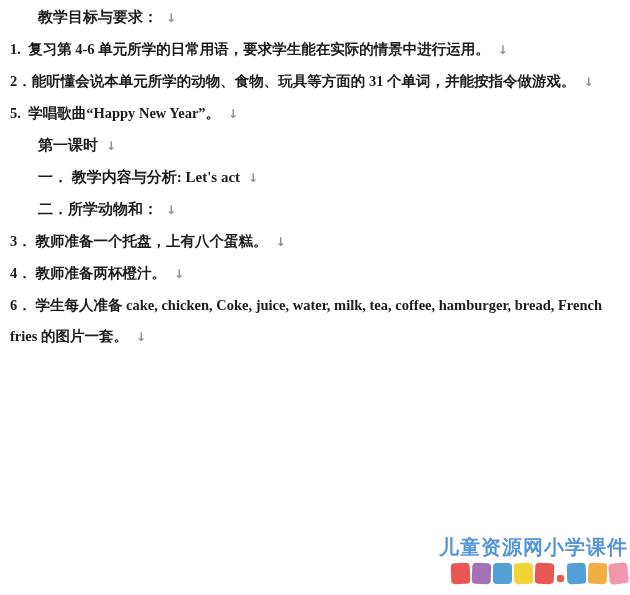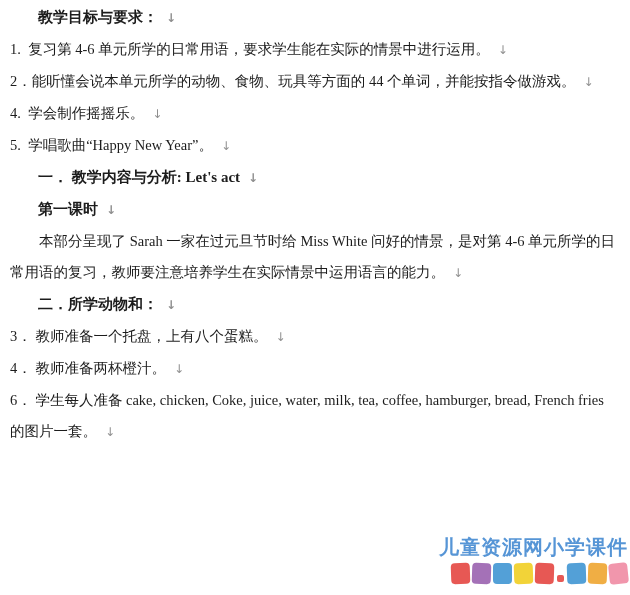--- a/index.html
+++ b/index.html
@@ -10,20 +10,21 @@
     position: relative;
     font-family: "Liberation Serif", serif;
     color: #1c1c1c;
   }
   .page { padding: 2px 10px 0 10px; }
   .para {
     margin: 0;
     line-height: 31px;
     font-size: 14.5px;
     word-break: normal;
+    font-weight: bold;
   }
   .para.heading { font-weight: bold; font-size: 15px; margin-left: 28px; }
   .para.indent { text-indent: 29px; }
   .pilcrow {
     font-family: "DejaVu Sans", sans-serif;
     font-size: 12px;
     margin-left: 8px;
   }
   .watermark {
     position: absolute;
@@ -75,43 +76,37 @@
 
     <p class="para heading">
       <span class="ptext">教学目标与要求：</span><span class="pilcrow" style="color: rgb(143, 143, 143);">↓</span>
     </p>
 
     <p class="para">
       <span class="ptext">1.&nbsp;&nbsp;复习第 4-6 单元所学的日常用语，要求学生能在实际的情景中进行运用。</span><span class="pilcrow" style="color: rgb(143, 143, 143);">↓</span>
     </p>
 
     <p class="para">
-      <span class="ptext">2．能听懂会说本单元所学的动物、食物、玩具等方面的 44 个单词，并能按指令做游戏。</span><span class="pilcrow" style="color: rgb(143, 143, 143);">↓</span>
+      <span class="ptext">2．能听懂会说本单元所学的动物、食物、玩具等方面的 31 个单词，并能按指令做游戏。</span><span class="pilcrow" style="color: rgb(143, 143, 143);">↓</span>
     </p>
 
 
-    <p class="para">
-      <span class="ptext">4.&nbsp;&nbsp;学会制作摇摇乐。</span><span class="pilcrow" style="color: rgb(143, 143, 143);">↓</span>
-    </p>
 
     <p class="para">
       <span class="ptext">5.&nbsp;&nbsp;学唱歌曲“Happy New Year”。</span><span class="pilcrow" style="color: rgb(143, 143, 143);">↓</span>
     </p>
 
     <p class="para heading">
+      <span class="ptext">第一课时</span><span class="pilcrow" style="color: rgb(143, 143, 143);">↓</span>
+    </p>
+
+    <p class="para heading">
       <span class="ptext">一．&nbsp;教学内容与分析: Let's act</span><span class="pilcrow" style="color: rgb(143, 143, 143);">↓</span>
     </p>
 
-    <p class="para heading">
-      <span class="ptext">第一课时</span><span class="pilcrow" style="color: rgb(143, 143, 143);">↓</span>
-    </p>
-
-    <p class="para indent">
-      <span class="ptext">本部分呈现了 Sarah 一家在过元旦节时给 Miss White 问好的情景，是对第 4-6 单元所学的日常用语的复习，教师要注意培养学生在实际情景中运用语言的能力。</span><span class="pilcrow" style="color: rgb(143, 143, 143);">↓</span>
-    </p>
 
     <p class="para heading">
       <span class="ptext">二．所学动物和：</span><span class="pilcrow" style="color: rgb(143, 143, 143);">↓</span>
     </p>
 
 
 
     <p class="para">
       <span class="ptext">3．&nbsp;教师准备一个托盘，上有八个蛋糕。</span><span class="pilcrow" style="color: rgb(143, 143, 143);">↓</span>
     </p>

